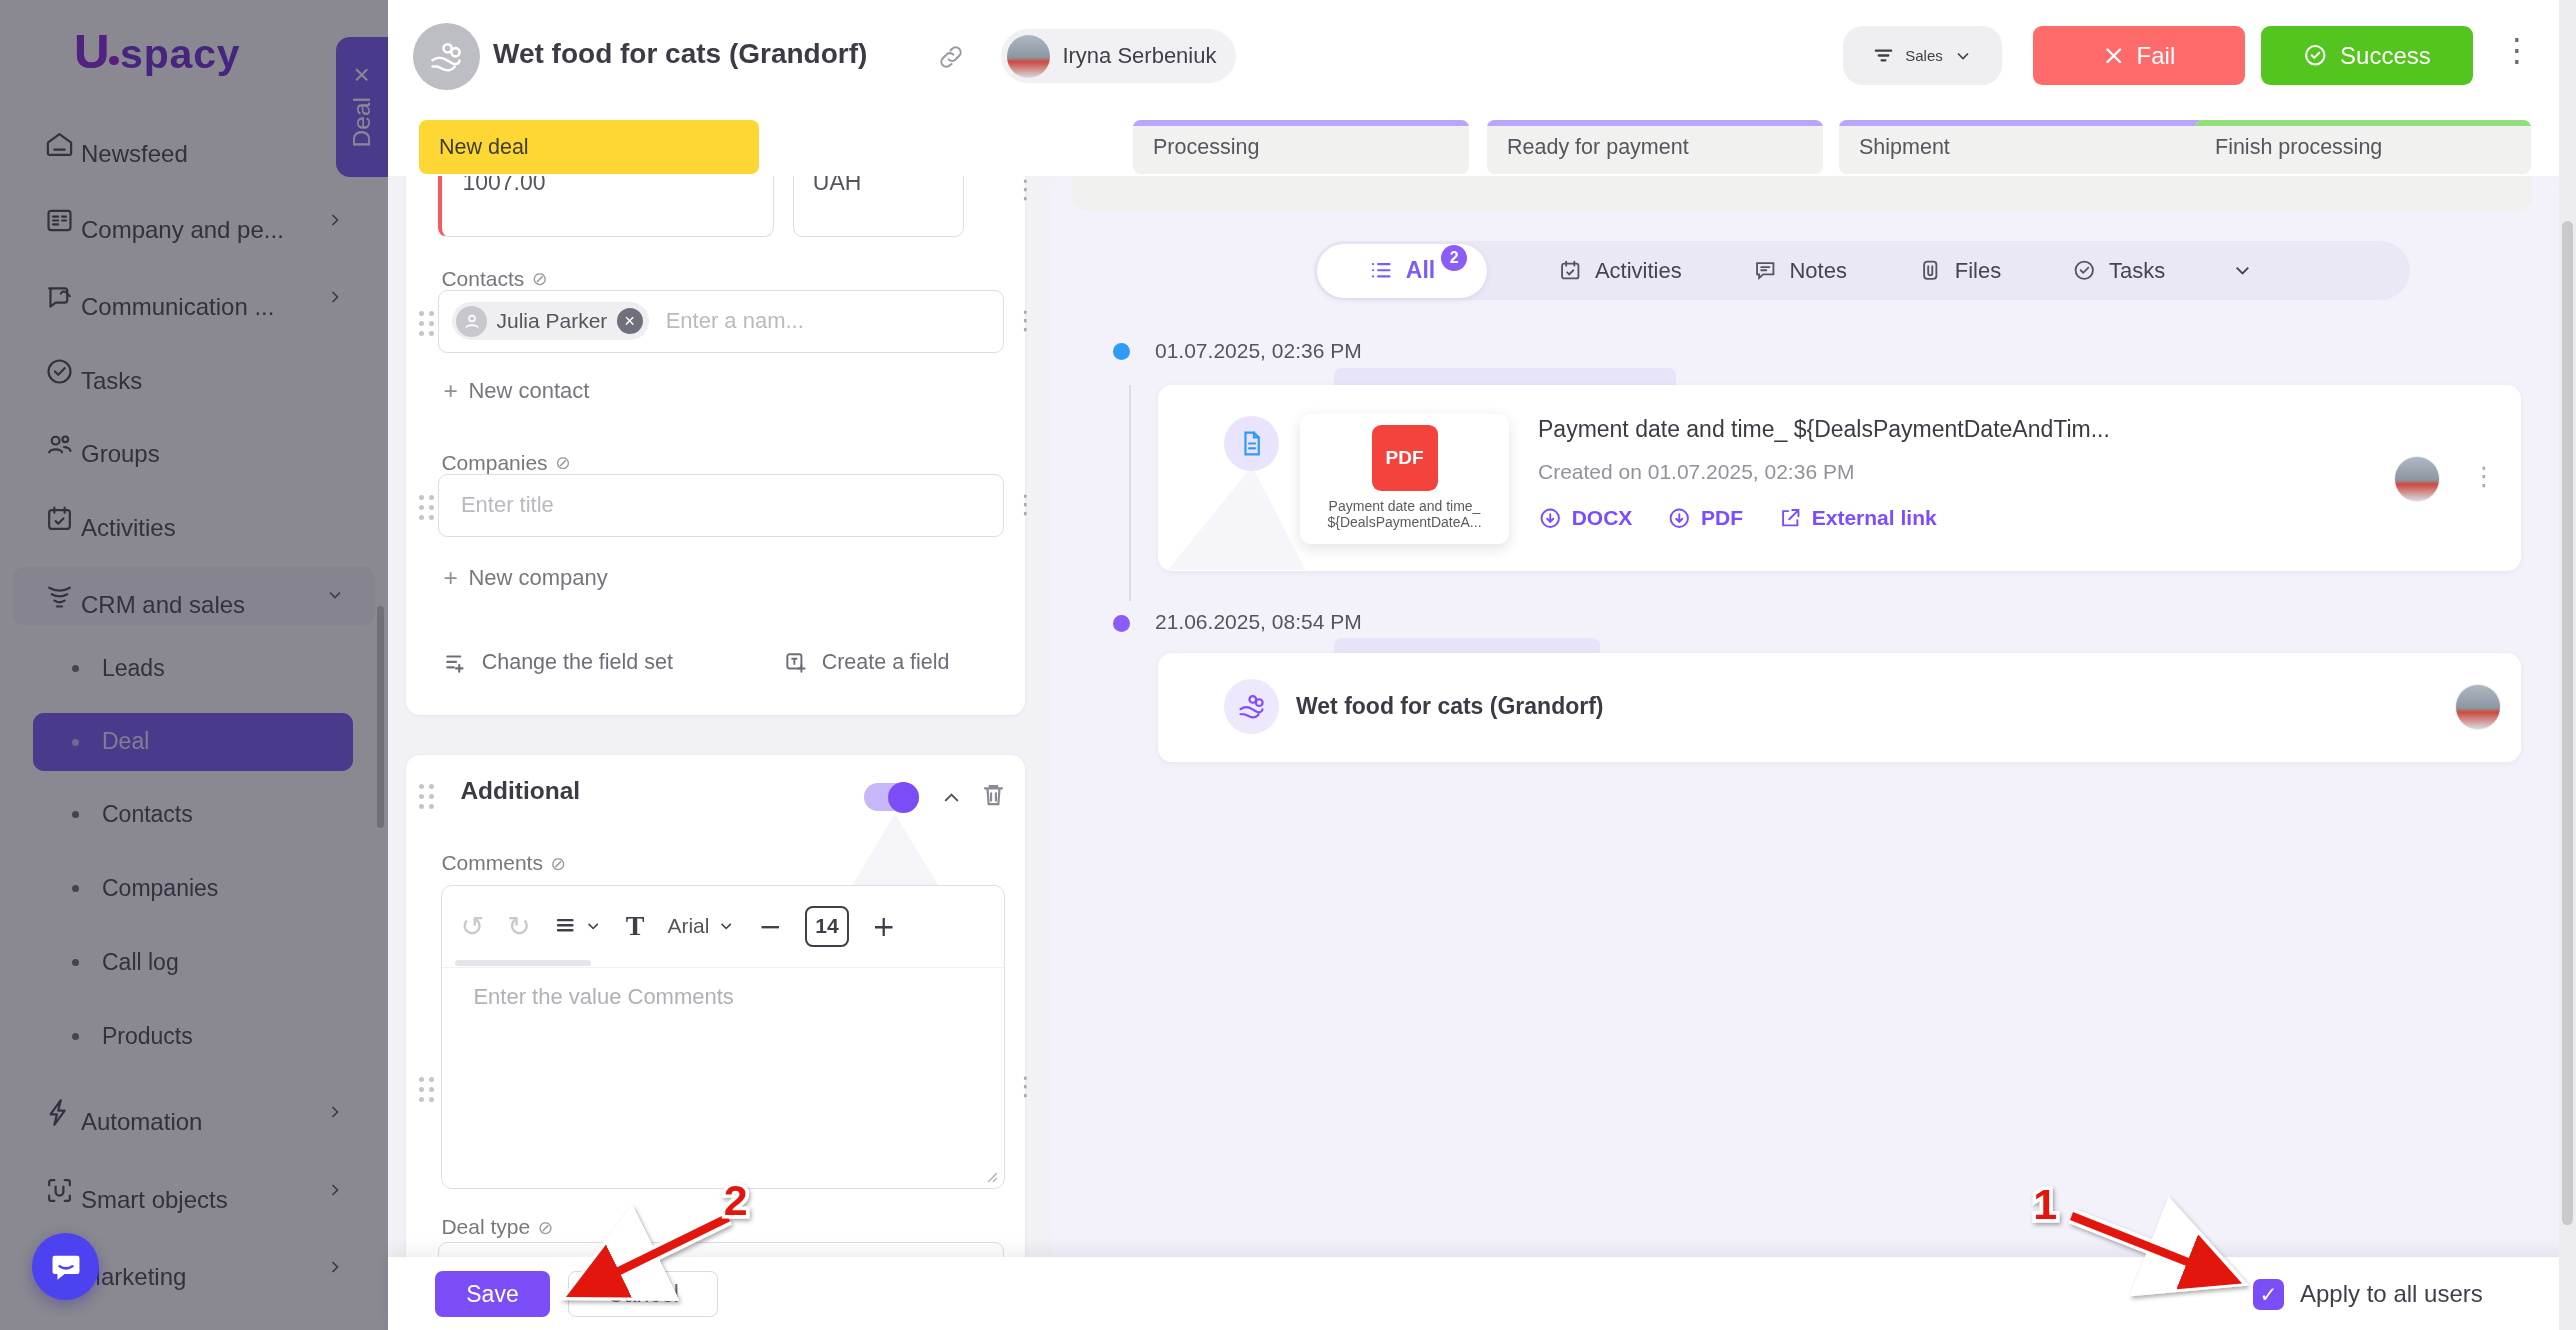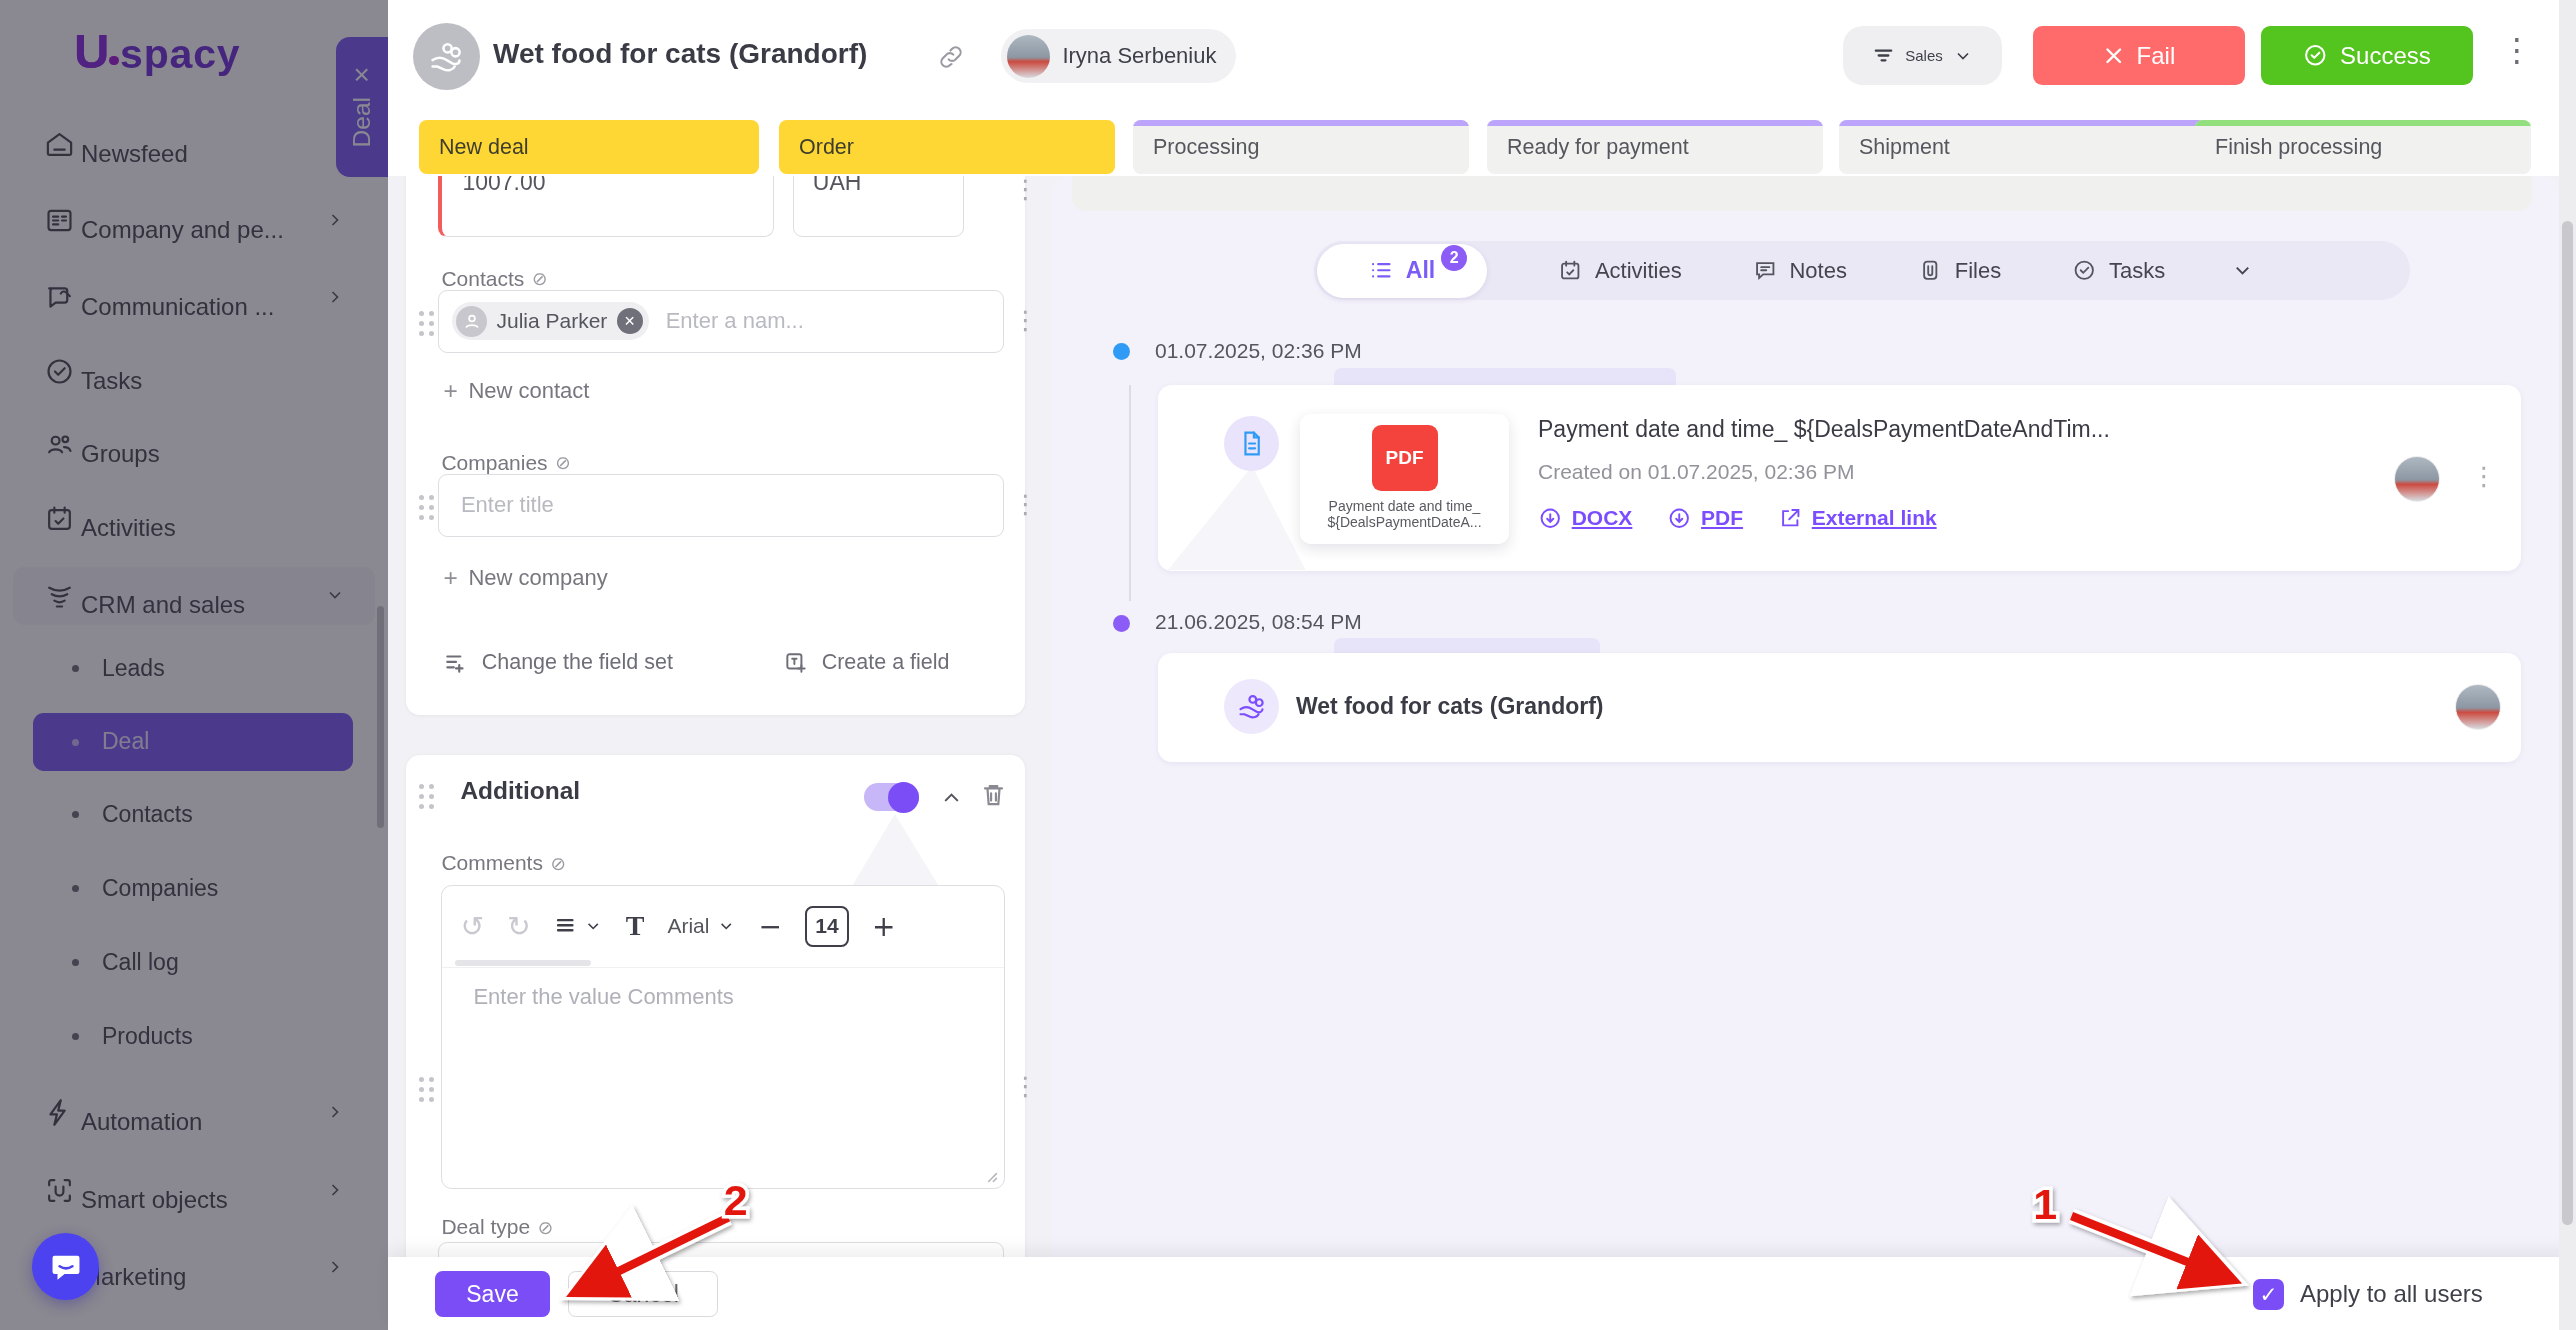--- a/index.html
+++ b/index.html
@@ -106,21 +106,21 @@
   .tl-badge { position:absolute; height:29px; background:#E7E3F8; border-radius:7.7px; padding:12px 14px; font-size:19px; line-height:29px;font-weight:bold; }
   .tlcard { position:absolute; left:106px; width:1363px; background:#fff; border-radius:14px; box-shadow:0 1.5px 6.1px rgba(35,28,70,.05); }
   .circ { position:absolute; width:55px; height:55px; border-radius:50%; display:flex; align-items:center; justify-content:center; }
   .thumb { position:absolute; left:142px; top:29px; width:209px; height:130px; background:#fff; border-radius:10.7px; box-shadow:0 4.6px 14px rgba(30,30,70,.12); display:flex; flex-direction:column; align-items:center; }
   .pdfsq { margin-top:10.7px; width:66px; height:66px; border-radius:9.2px; background:#F4433C; color:#fff; font-size:19px; font-weight:700; display:flex; align-items:center; justify-content:center; }
   .thumb .cap1 { margin-top:7.7px; font-size:14px; color:#5A5A62; }
   .thumb .cap2 { font-size:14px; color:#5A5A62; }
   .tl-title { position:absolute; font-size:23px; color:#3B3B45; font-weight:500; }
   .tl-sub { position:absolute; font-size:21px; color:#92929B; }
   .tl-links { position:absolute; display:flex; gap:35px; }
-  .tl-links .lk { display:flex; align-items:center; gap:9.2px; color:#7C4DFF; font-size:21px; font-weight:700;text-decoration:underline; }
+  .tl-links .lk { display:flex; align-items:center; gap:9.2px; color:#7C4DFF; font-size:21px; font-weight:700; }
   .tl-av { position:absolute; width:46px; height:46px; border-radius:50%; background:linear-gradient(180deg,#aeb8c2 0%,#8d97a3 52%,#cc4a40 62%,#d8dbe0 100%); border:1.5px solid #eee; }
 
   
   .footer { position:absolute; left:0; top:1257px; width:2188px; height:74px; background:#fff; box-shadow:0 -6.1px 17px rgba(20,20,40,.08); }
   .btn-save { position:absolute; left:47px; top:14px; width:115px; height:46px; border-radius:7.7px; background:#7B4DF6; color:#fff; font-size:23px; display:flex; align-items:center; justify-content:center; }
   .btn-cancel { position:absolute; left:180px; top:14px; width:150px; height:46px; border-radius:7.7px; background:#fff; border:1.5px solid #D8D8DD; color:#65656D; font-size:23px; display:flex; align-items:center; justify-content:center; }
   .chk { position:absolute; left:1865px; top:21.5px; width:31px; height:31px; border-radius:7px; background:#7B4DF6; color:#fff; font-size:21.5px; display:flex; align-items:center; justify-content:center; font-family:"DejaVu Sans",sans-serif; }
   .chk-label { position:absolute; left:1912px; top:23px; font-size:24px; color:#3F3F49; }
 
   
@@ -313,23 +313,20 @@
       <svg class="ic" width="24.5" height="24.5" viewBox="0 0 24 24" fill="none" stroke="#fff" stroke-width="2" stroke-linecap="round" stroke-linejoin="round">
           <circle cx="12" cy="12" r="9"></circle>
           <path d="m8.5 12 2.5 2.5 5-5"></path>
         </svg>
       <span>Success</span>
     </div>
     <div class="hd-dots">⋮</div>
 
     <div class="stage done" style="left:31px;width:340px">
         <span>New deal</span>
-      </div>
-    <div class="stage done" style="left:391px;width:336px">
-        <span>Order</span>
       </div>
     <div class="stage todo" style="left:745px;width:336px">
         <i class="cap purple"></i>
         <span>Processing</span>
       </div>
     <div class="stage todo" style="left:1099px;width:336px">
         <i class="cap purple"></i>
         <span>Ready for payment</span>
       </div>
     <div class="stage todo" style="left:1451px;width:387px">

